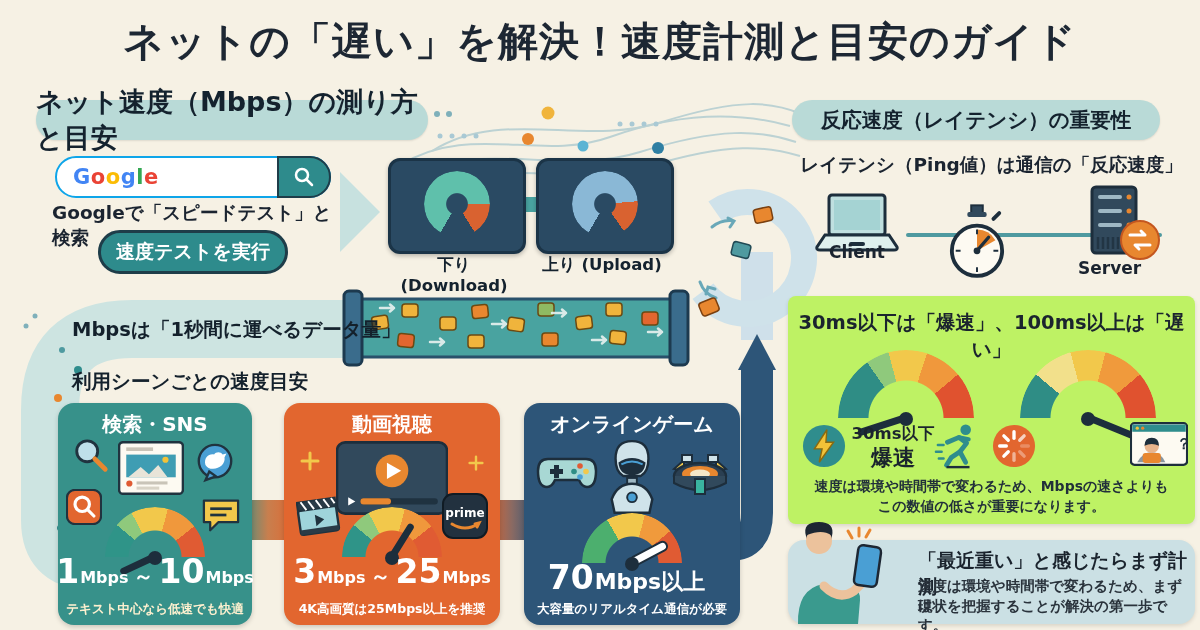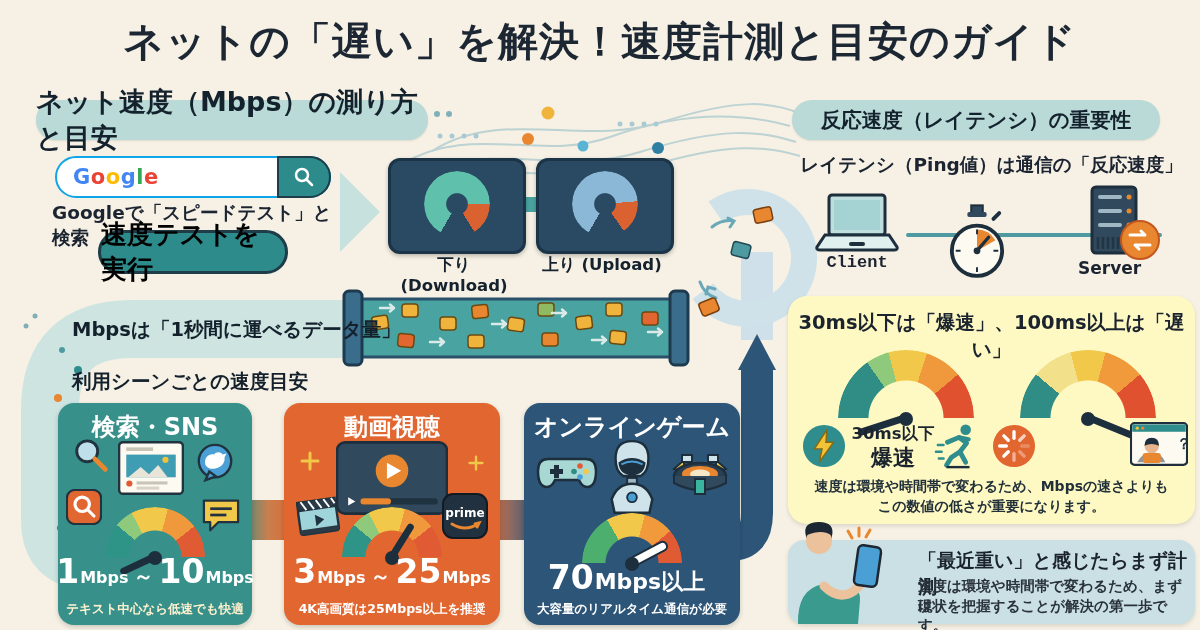--- a/index.html
+++ b/index.html
@@ -10,37 +10,37 @@
 
   .main-title{left:0;top:14px;width:1200px;text-align:center;font-size:40px;font-weight:800;color:#1d2733;letter-spacing:1px;}
 
   .pill{background:#b9dad7;border-radius:26px;display:flex;align-items:center;justify-content:center;font-weight:800;color:#14222e;box-shadow:0 1px 2px rgba(0,0,0,.10);}
 
   
   .gsearch{left:55px;top:156px;width:272px;height:38px;background:#fff;border:2px solid #0ea5e9;border-radius:21px;display:flex;align-items:center;}
   .glogo{padding-left:16px;font-size:21px;font-weight:700;letter-spacing:.5px;}
   .g1,.g4{color:#4285F4}.g2,.g6{color:#EA4335}.g3{color:#FBBC05}.g5{color:#34A853}
   .gbtn{position:absolute;right:-2px;top:-2px;width:50px;height:38px;background:#2e8b8c;border:2px solid #1e3d49;border-radius:0 21px 21px 0;display:flex;align-items:center;justify-content:center;}
-  .run-btn{left:98px;top:230px;width:184px;height:38px;background:#2e8b8c;border:3px solid #1e3d49;border-radius:22px;color:#000000;font-size:26px;font-weight:800;display:flex;align-items:center;justify-content:center;}
+  .run-btn{left:98px;top:230px;width:184px;height:38px;background:#2e8b8c;border:3px solid #1e3d49;border-radius:22px;color:#ffffff;font-size:19px;font-weight:800;display:flex;align-items:center;justify-content:center;}
   .big-arrow{left:340px;top:172px;width:0;height:0;border-top:40px solid transparent;border-bottom:40px solid transparent;border-left:40px solid #c7e1df;}
 
   
   .panel{background:#2a4a63;border:3px solid #1b3447;border-radius:12px;box-shadow:0 2px 4px rgba(0,0,0,.25);}
   .ring{position:absolute;left:50%;top:10px;transform:translateX(-50%);width:66px;height:66px;border-radius:50%;
     -webkit-mask:radial-gradient(circle,#0000 calc(50% - 13px),#000 calc(50% - 12px));
     mask:radial-gradient(circle,#0000 calc(50% - 13px),#000 calc(50% - 12px));}
   .ring-dl{background:conic-gradient(from 210deg,#5fc0ab 0 240deg,#d96230 240deg 298deg,#0000 298deg 360deg);}
   .ring-ul{background:conic-gradient(from 210deg,#8ab8d6 0 235deg,#d96230 235deg 295deg,#0000 295deg 360deg);}
   .gauge-label{font-size:16.5px;font-weight:800;color:#14222e;text-align:center;}
 
   .flow-caption{font-size:19.5px;font-weight:800;color:#14212c;}
 
   
   .card{position:absolute;top:403px;height:222px;border-radius:16px;box-shadow:0 2px 5px rgba(0,0,0,.18);}
-  .card-title{position:absolute;top:8px;left:0;width:100%;text-align:center;font-size:24px;font-weight:800;color:#fff;}
+  .card-title{position:absolute;top:8px;left:0;width:100%;text-align:center;font-size:20px;font-weight:800;color:#fff;}
   .card-caption{position:absolute;top:198px;left:0;width:100%;text-align:center;font-size:12.5px;font-weight:700;}
   .card-value{position:absolute;top:152px;left:0;width:100%;display:flex;align-items:baseline;justify-content:center;color:#fff;font-weight:800;}
   .cv-big{font-size:33px;line-height:1;}
   .cv-small{font-size:16px;margin-left:1px;}
   .cv-sep{font-size:20px;margin:0 5px;}
 
   
   .semi{position:absolute;border-radius:999px 999px 0 0;
     -webkit-mask:radial-gradient(circle at 50% 100%,#0000 calc(var(--hole) - 1px),#000 var(--hole));
     mask:radial-gradient(circle at 50% 100%,#0000 calc(var(--hole) - 1px),#000 var(--hole));}
@@ -48,21 +48,21 @@
   .needle-w{background:#fff;box-shadow:0 0 0 2px #1d2e3c;}
   .hub{position:absolute;bottom:-8px;left:calc(50% - 7px);width:14px;height:14px;border-radius:50%;background:#1d2e3c;}
   .g-std{background:conic-gradient(from 270deg at 50% 100%,#2f9488 0 40deg,#8fc97c 40deg 62deg,#f2c84b 62deg 105deg,#f0983c 105deg 142deg,#e05b33 142deg 180deg);}
   .g-game{background:conic-gradient(from 270deg at 50% 100%,#4caf6e 0 60deg,#f2c84b 60deg 105deg,#f09a3c 105deg 140deg,#e05b33 140deg 180deg);}
   .g-lat1{background:conic-gradient(from 270deg at 50% 100%,#2f8d85 0 55deg,#8fc97c 55deg 75deg,#f2c84b 75deg 108deg,#f0983c 108deg 140deg,#e0522f 140deg 180deg);}
   .g-lat2{background:conic-gradient(from 270deg at 50% 100%,#2f8d85 0 40deg,#f2e08b 40deg 75deg,#f2c84b 75deg 105deg,#f09a3c 105deg 140deg,#e0522f 140deg 180deg);}
 
   
   .subtitle{left:788px;top:152px;width:407px;text-align:center;font-size:18.5px;font-weight:800;color:#1b2430;}
   .cs-label{font-size:17px;font-weight:800;color:#1b2430;text-align:center;}
-  .latency-panel{left:788px;top:296px;width:407px;height:228px;background:#fef9c3;border-radius:19px;box-shadow:0 2px 4px rgba(0,0,0,.12);}
+  .latency-panel{left:788px;top:296px;width:407px;height:228px;background:#bef264;border-radius:8px;box-shadow:0 2px 4px rgba(0,0,0,.12);}
   .lat-heading{position:absolute;top:13px;left:0;width:100%;text-align:center;font-size:19.5px;font-weight:800;color:#1b242e;}
   .lat-value{font-size:16.5px;font-weight:800;color:#1b242e;line-height:1.25;}
   .lat-word{font-size:22px;font-weight:800;color:#1b242e;line-height:1.15;}
   .lat-note{position:absolute;left:0;width:100%;text-align:center;font-size:14px;font-weight:700;color:#22303a;}
 
   .cta-card{left:788px;top:540px;width:407px;height:84px;background:#cbe0e4;border-radius:16px;box-shadow:0 2px 4px rgba(0,0,0,.12);}
   .cta-title{position:absolute;left:130px;top:8px;font-size:19px;font-weight:800;color:#1b242e;}
   .cta-body{position:absolute;left:130px;font-size:14.5px;font-weight:700;color:#2a333c;}
 
   .conn{position:absolute;top:500px;height:40px;}
@@ -328,21 +328,21 @@
 
   <div class="abs pill" style="left:792px;top:100px;width:368px;height:40px;font-size:20.5px;">反応速度（レイテンシ）の重要性</div>
   <div class="abs subtitle">レイテンシ（Ping値）は通信の「反応速度」</div>
 
   <svg class="abs" style="left:815px;top:192px;" width="84" height="62" viewBox="0 0 84 62">
     <rect x="14" y="3" width="56" height="40" rx="3" fill="#bfdfdf" stroke="#1d2e3c" stroke-width="3"></rect>
     <rect x="19" y="8" width="46" height="30" fill="#a5d3d3"></rect>
     <path d="M10 43 h64 l8 12 q1 3-3 3 h-74 q-4 0-3-3 z" fill="#dff0ee" stroke="#1d2e3c" stroke-width="3"></path>
     <rect x="34" y="50" width="16" height="4" rx="2" fill="#1d2e3c"></rect>
     </svg>
-  <div class="abs cs-label" style="left:815px;top:253px;width:84px;font-family:Liberation Mono, monospace;">Client</div>
+  <div class="abs cs-label" style="left:815px;top:242px;width:84px;">Client</div>
   <div class="abs" style="left:906px;top:233px;width:256px;height:4px;background:#4f9aa0;border-radius:2px;"></div>
   <svg class="abs" style="left:948px;top:202px;" width="58" height="84" viewBox="0 0 60 86">
     <rect x="24" y="3" width="12" height="8" fill="#31495c" stroke="#1d2e3c" stroke-width="2"></rect>
     <rect x="20" y="10" width="20" height="5" rx="2" fill="#31495c"></rect>
     <line x1="47" y1="17" x2="53" y2="11" stroke="#1d2e3c" stroke-width="4" stroke-linecap="round"></line>
     <circle cx="30" cy="50" r="26" fill="#fdfaf2" stroke="#1d2e3c" stroke-width="4"></circle>
     <path d="M30 50 L30 28 A22 22 0 0 1 49 39 z" fill="#e8872f"></path>
     <path d="M30 28 v5 M30 67 v5 M8 50 h5 M47 50 h5" stroke="#1d2e3c" stroke-width="2"></path>
     <line x1="30" y1="50" x2="42" y2="36" stroke="#1d2e3c" stroke-width="3.5" stroke-linecap="round"></line>
     <circle cx="30" cy="50" r="3.5" fill="#1d2e3c"></circle>

